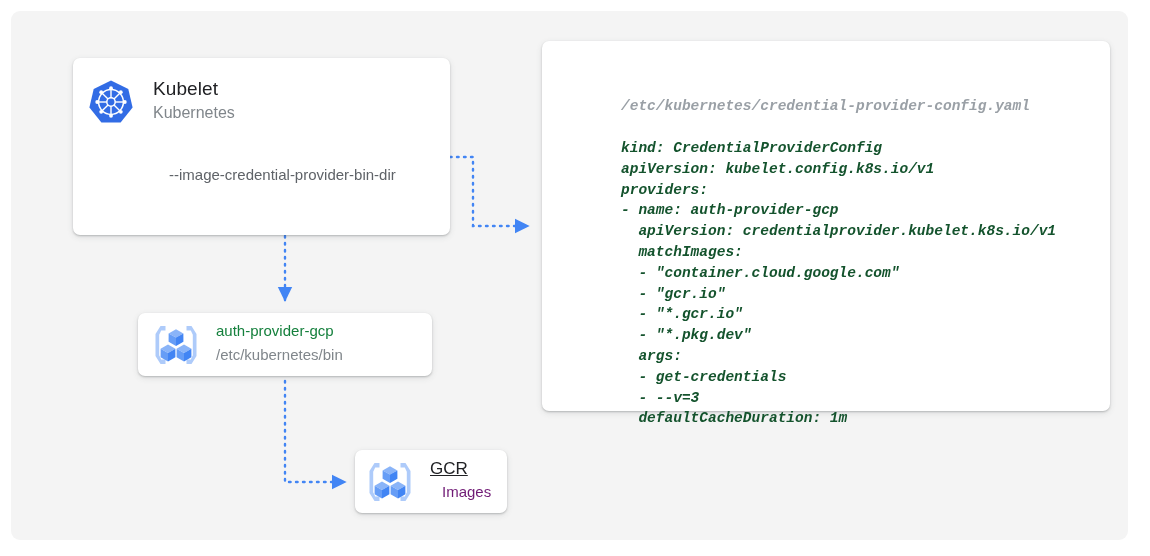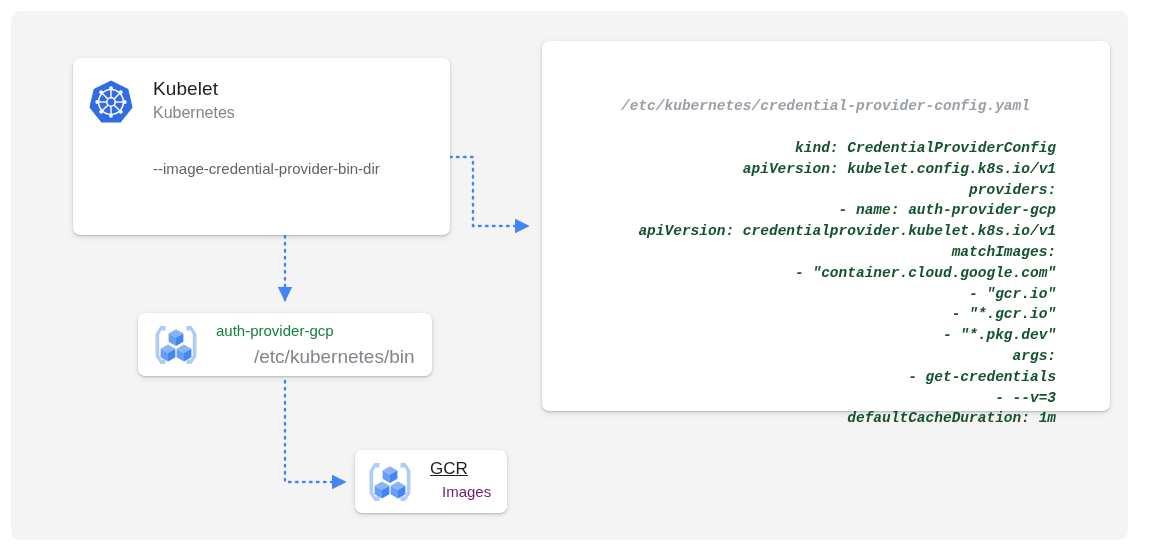--- a/index.html
+++ b/index.html
@@ -11,21 +11,20 @@
     font-family: "Liberation Sans", sans-serif;
     -webkit-font-smoothing: antialiased;
   }
 
   #canvas {
     position: relative;
     width: 1150px;
     height: 556px;
     background: #ffffff;
     overflow: hidden;
-    text-align: right;
   }
 
   
   #backdrop {
     position: absolute;
     left: 11px;
     top: 11px;
     width: 1117px;
     height: 529px;
     background: #f4f4f4;
@@ -72,21 +71,21 @@
     white-space: nowrap;
   }
   .kubelet-flag {
     position: absolute;
     left: 80px;
     font-size: 15px;
     color: #5f6368;
     white-space: nowrap;
   }
   #kubelet-flag-0 { top: 90px; }
-  #kubelet-flag-1 { top: 102px; }
+  #kubelet-flag-1 { top: 108px; margin-left: 16px; }
 
   
   #auth-card {
     left: 138px;
     top: 313px;
     width: 294px;
     height: 63px;
   }
   #auth-icon {
     position: absolute;
@@ -100,24 +99,23 @@
     left: 78px;
     top: 9px;
     font-size: 15px;
     color: #15803d;
     white-space: nowrap;
   }
   #auth-subtitle {
     position: absolute;
     left: 78px;
     top: 33px;
-    font-size: 19px;
+    font-size: 15px;
     color: #80868b;
     white-space: nowrap;
-    margin-left: 38px;
   }
 
   
   #gcr-card {
     left: 355px;
     top: 450px;
     width: 152px;
     height: 63px;
   }
   #gcr-icon {

